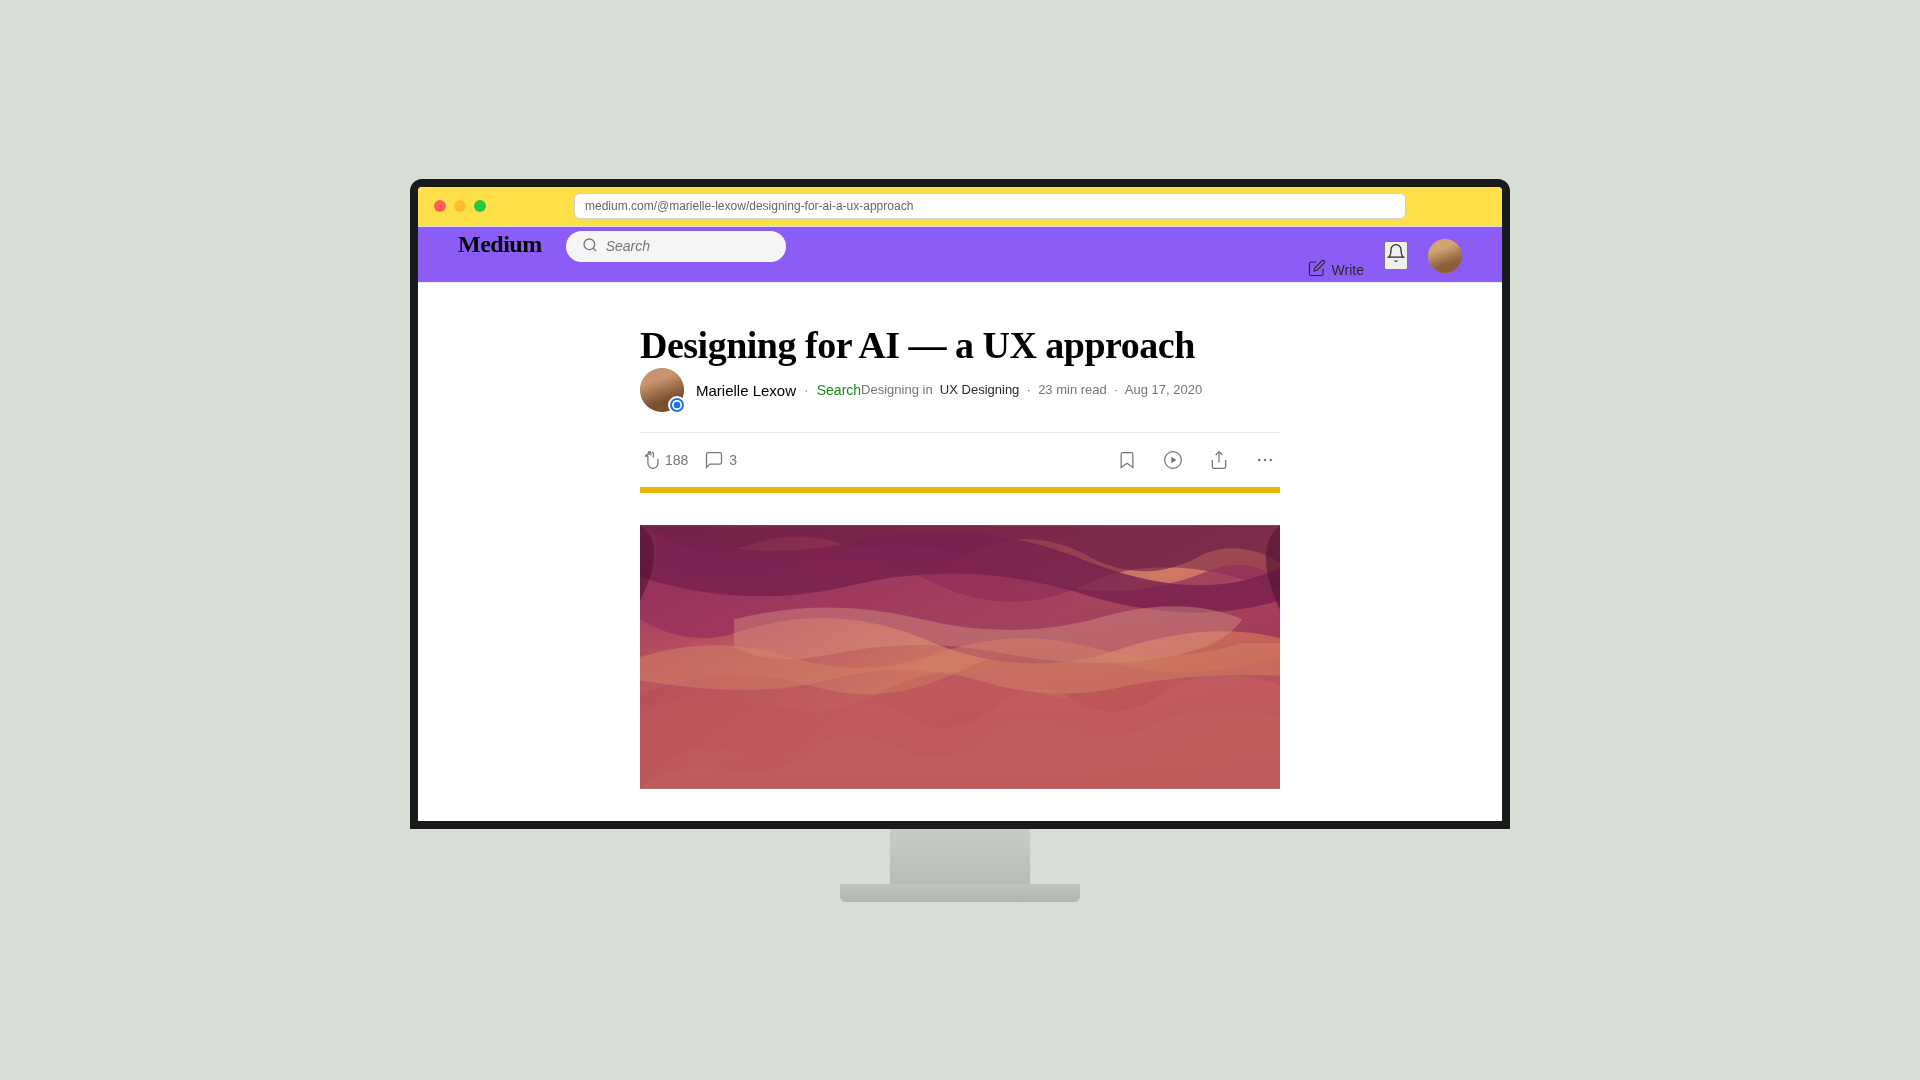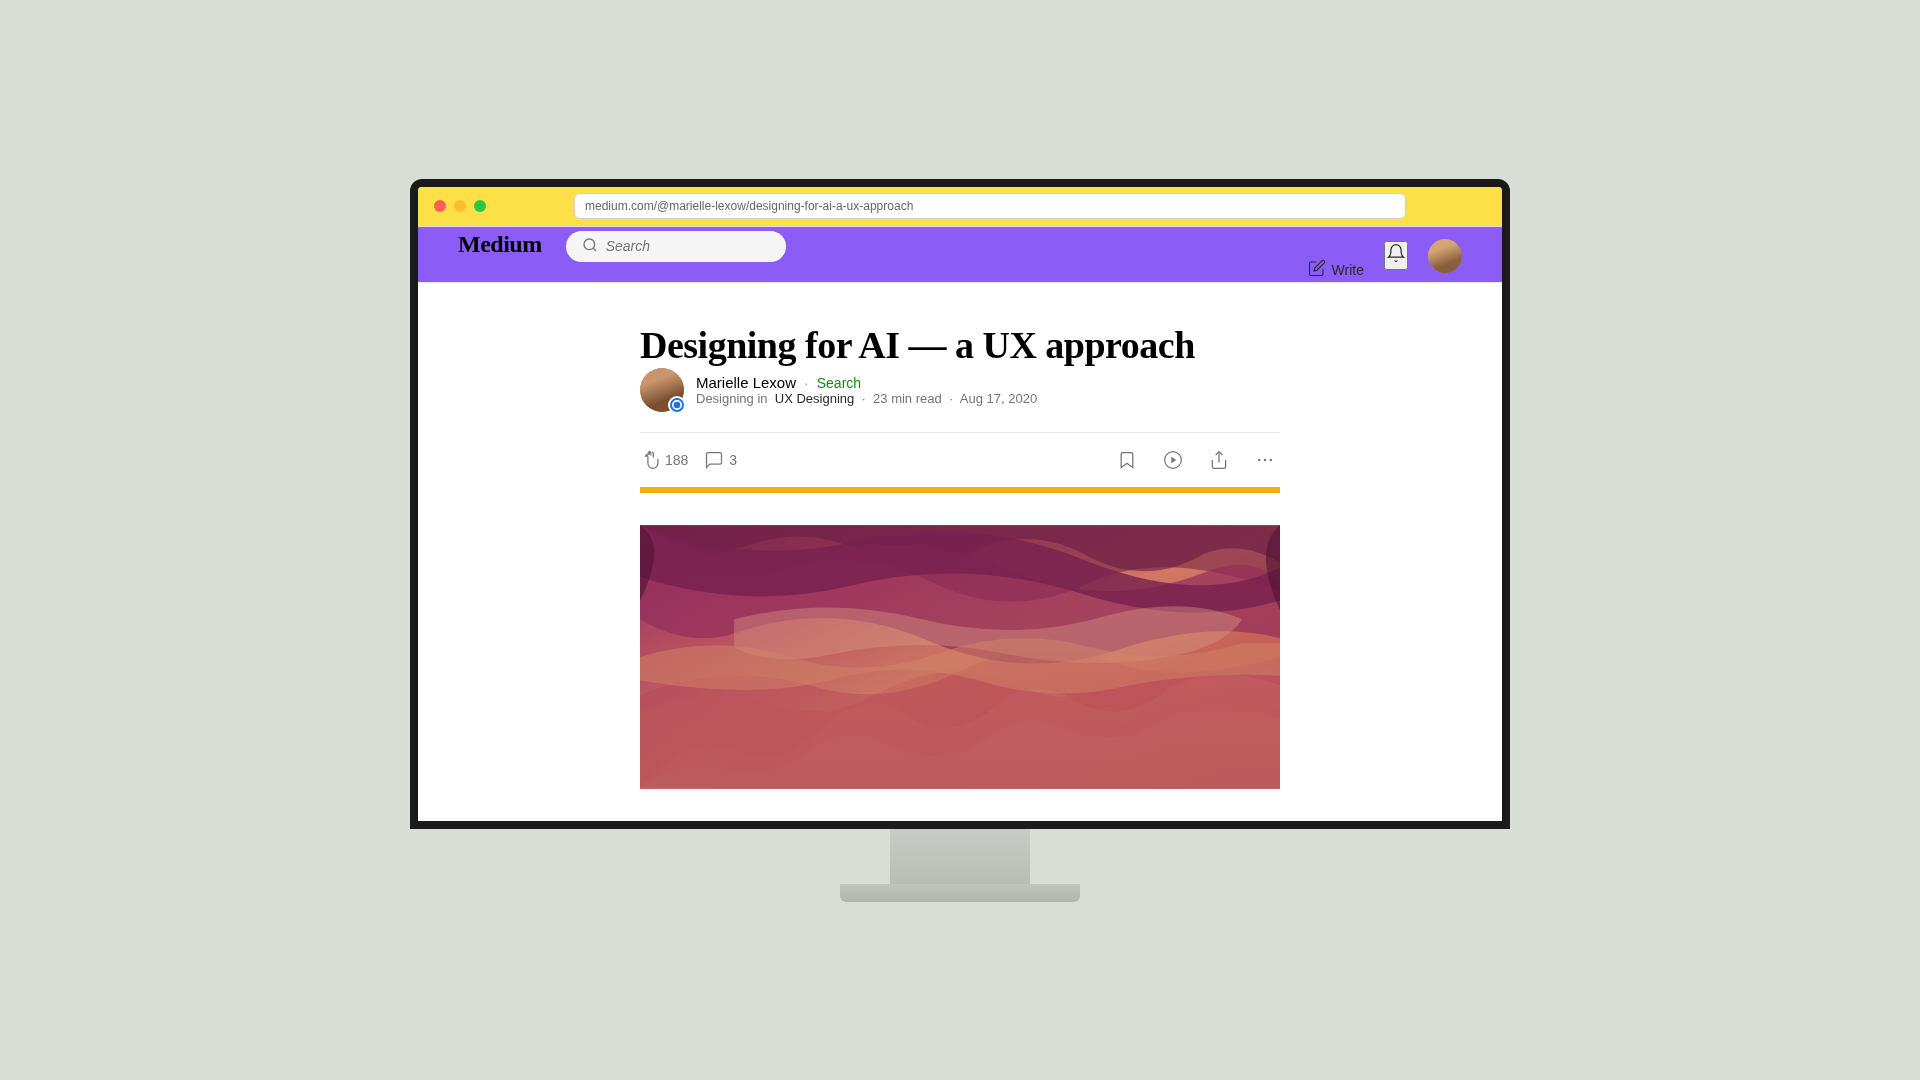--- a/index.html
+++ b/index.html
@@ -239,21 +239,21 @@
       height: 10px;
       border-radius: 50%;
       background: #fff;
       display: flex;
       align-items: center;
       justify-content: center;
     }
 
     .author-info {
       display: flex;
-      flex-direction: column;
+      flex-direction: row;
     }
 
     .author-name-row {
       display: flex;
       align-items: center;
       gap: 8px;
     }
 
     .author-name {
       font-size: 15px;

